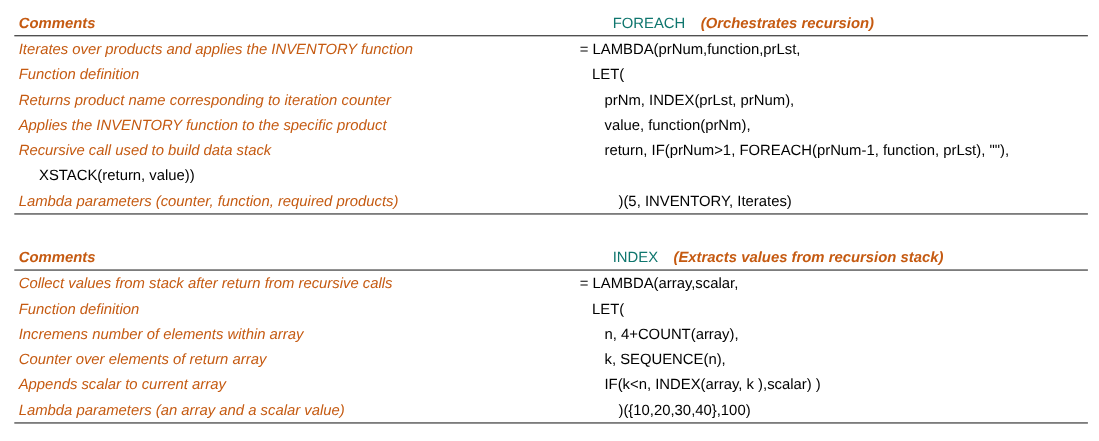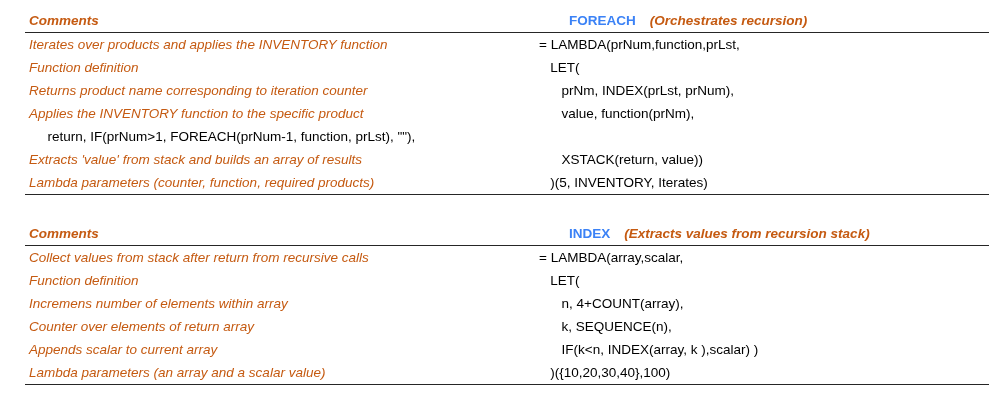--- a/index.html
+++ b/index.html
@@ -5,21 +5,21 @@
   html, body {
     margin: 0;
     padding: 0;
     background: #ffffff;
     font-family: "Liberation Sans", sans-serif;
   }
   .sheet {
     width: 999px;
     height: 401px;
     box-sizing: border-box;
-    padding: 8px 10px 0 25px;
+    padding: 8px 10px 0 13px;
     background: #ffffff;
   }
   .func-table {
     width: 100%;
     border-collapse: collapse;
   }
   .func-table + .func-table {
     margin-top: 26px;
   }
   .row {
@@ -27,42 +27,43 @@
     align-items: center;
     height: 23px;
     font-size: 13.5px;
   }
   .header-row {
     border-bottom: 1.5px solid #262626;
     height: 24px;
   }
   .last-row {
     border-bottom: 1.5px solid #262626;
+    gap: 24px;
   }
   .comment-cell {
     width: 510px;
     flex: 0 0 510px;
     color: #c55a11;
     font-style: italic;
     padding-left: 4px;
     overflow: hidden;
     white-space: nowrap;
   }
   .header-row .comment-cell {
     font-weight: bold;
   }
   .code-cell {
     flex: 1 1 auto;
     color: #000000;
     white-space: pre;
     overflow: hidden;
   }
   .fn-name {
-    color: #3b82f6;
-    font-weight: bold;
+    color: #0f766e;
+    font-weight: normal;
   }
   .fn-desc {
     color: #c55a11;
     font-style: italic;
     font-weight: bold;
     margin-left: 14px;
   }
 </style>
 </head>
 <body>
@@ -86,24 +87,24 @@
     </div>
     <div class="row">
       <div class="comment-cell">Returns product name corresponding to iteration counter</div>
       <div class="code-cell">      prNm, INDEX(prLst, prNum),</div>
     </div>
     <div class="row">
       <div class="comment-cell">Applies the INVENTORY function to the specific product</div>
       <div class="code-cell">      value, function(prNm),</div>
     </div>
     <div class="row">
+      <div class="comment-cell">Recursive call used to build data stack</div>
       <div class="code-cell">      return, IF(prNum&gt;1, FOREACH(prNum-1, function, prLst), ""),</div>
     </div>
     <div class="row">
-      <div class="comment-cell">Extracts 'value' from stack and builds an array of results</div>
       <div class="code-cell">      XSTACK(return, value))</div>
     </div>
     <div class="row last-row">
       <div class="comment-cell">Lambda parameters (counter, function, required products)</div>
       <div class="code-cell">   )(5, INVENTORY, Iterates)</div>
     </div>
   </div>
 
   <div class="func-table">
     <div class="row header-row">

